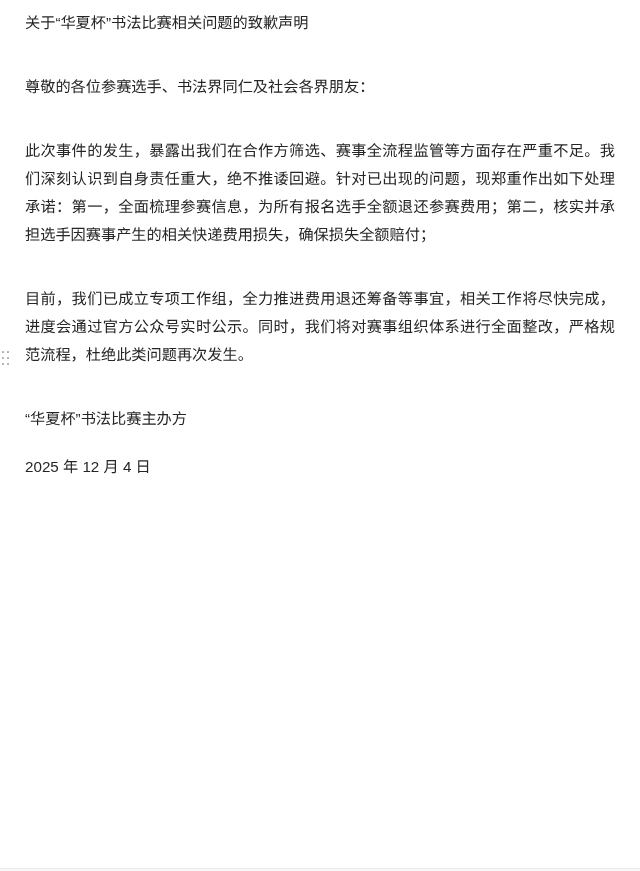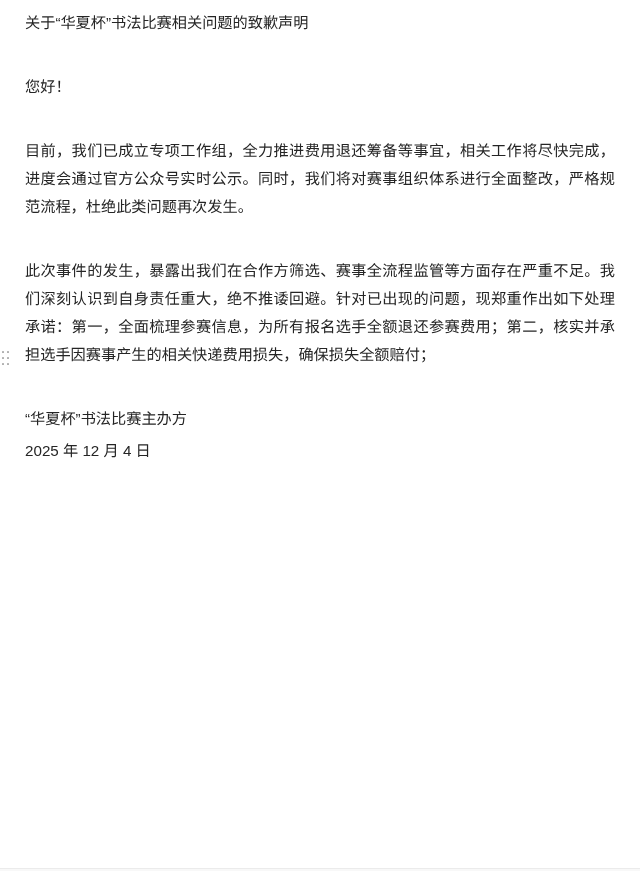--- a/index.html
+++ b/index.html
@@ -25,21 +25,21 @@
     width: 590px;
     margin: 0 0 36px 0;
     font-size: 15.2px;
     line-height: 28px;
     color: #252525;
     text-align: justify;
     letter-spacing: 0;
     word-break: break-all;
   }
   .doc-line.sig {
-    margin-bottom: 4px;
+    margin-bottom: 20px;
     text-align: left;
   }
   .doc-line.date {
     margin-bottom: 0;
     text-align: left;
   }
   .doc-line.single {
     text-align: left;
   }
   
@@ -87,27 +87,27 @@
     <i></i>
     <i></i>
     <i></i>
     <i></i>
     <i></i>
   </div>
 
   <div class="content">
     <p class="doc-line single">关于“华夏杯”书法比赛相关问题的致歉声明</p>
 
-
-    <p class="doc-line single">您好！</p>
+    <p class="doc-line single">尊敬的各位参赛选手、书法界同仁及社会各界朋友：</p>
 
 
-    <p class="doc-line">目前，我们已成立专项工作组，全力推进费用退还筹备等事宜，相关工作将尽快完成，进度会通过官方公众号实时公示。同时，我们将对赛事组织体系进行全面整改，严格规范流程，杜绝此类问题再次发生。</p>
 
     <p class="doc-line">此次事件的发生，暴露出我们在合作方筛选、赛事全流程监管等方面存在严重不足。我们深刻认识到自身责任重大，绝不推诿回避。针对已出现的问题，现郑重作出如下处理承诺：第一，全面梳理参赛信息，为所有报名选手全额退还参赛费用；第二，核实并承担选手因赛事产生的相关快递费用损失，确保损失全额赔付；</p>
+
+    <p class="doc-line">目前，我们已成立专项工作组，全力推进费用退还筹备等事宜，相关工作将尽快完成，进度会通过官方公众号实时公示。同时，我们将对赛事组织体系进行全面整改，严格规范流程，杜绝此类问题再次发生。</p>
 
 
 
     <p class="doc-line sig">“华夏杯”书法比赛主办方</p>
 
     <p class="doc-line date">2025 年 12 月 4 日</p>
   </div>
 
   <div class="bottom-divider"></div>
   <div class="below-strip"></div>

